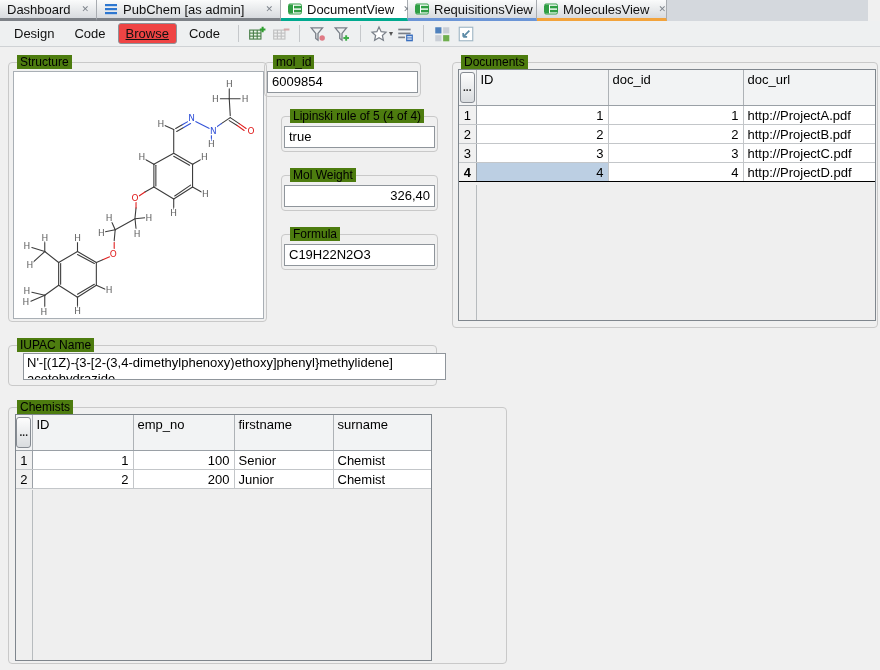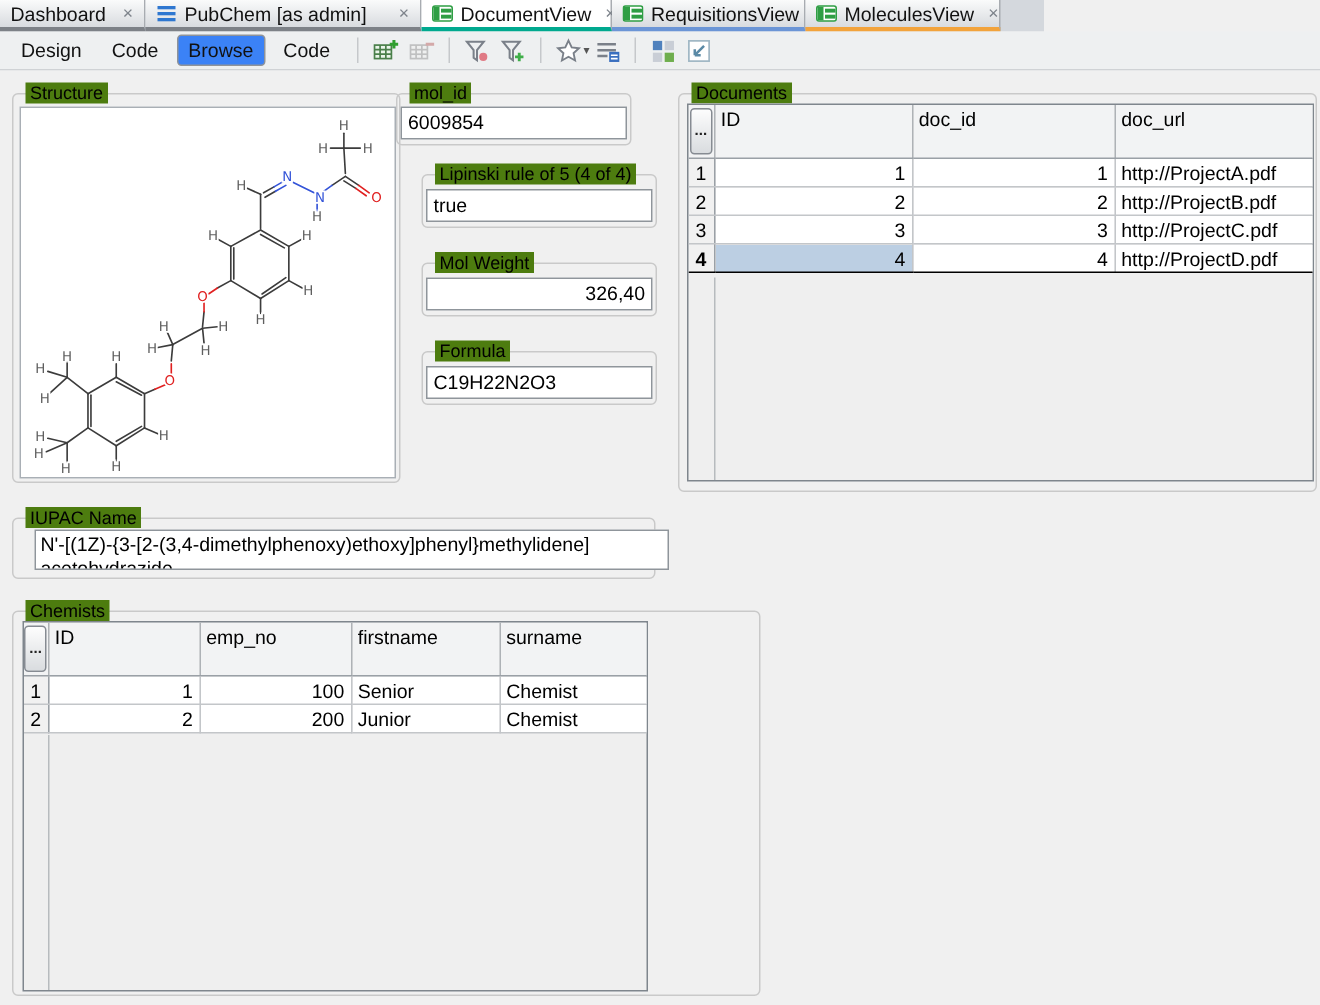--- a/index.html
+++ b/index.html
@@ -1,35 +1,35 @@
 <!DOCTYPE html>
 <html><head>
 <meta charset="utf-8">
 <style>
   html,body{margin:0;padding:0;}
   body{width:880px;height:670px;overflow:hidden;font-family:"Liberation Sans",sans-serif;background:#f0f0f0;-webkit-font-smoothing:antialiased;}
   .app{position:relative;width:880px;height:670px;background:#f0f0f0;}
 
   
-  .tabbar{position:absolute;left:0;top:0;width:696px;height:21px;background:#d4d8dd;display:flex;}
+  .tabbar{position:absolute;left:0;top:0;width:868px;height:21px;background:#d4d8dd;display:flex;}
   .tab{box-sizing:border-box;display:flex;align-items:center;gap:5px;padding:0 7px;font-size:13px;color:#111;
        background:linear-gradient(#fafbfb,#d8dbdf);border-right:1px solid #a8acb1;border-bottom:3px solid #7d8187;cursor:default;}
   .tab .lbl{white-space:nowrap;}
   .tab .close{margin-left:auto;font-size:9px;color:#7d838b;line-height:1;padding-left:4px;}
   .tab.active{background:#ffffff;}
   .tab.u-teal{border-bottom-color:#00A98F;}
   .tab.u-blue{border-bottom-color:#6B95D6;}
   .tab.u-orange{border-bottom-color:#F2A33C;}
   .tab-icon{display:inline-flex;width:14px;height:12px;}
 
   
   .toolbar{position:absolute;left:0;top:21px;width:880px;height:26px;background:#eef0f1;border-bottom:1px solid #cfd2d5;
            display:flex;align-items:center;padding-left:6px;box-sizing:border-box;}
   .modebtn{font-size:13px;color:#111;padding:2px 7px;margin-right:4px;border:1px solid transparent;border-radius:3px;}
-  .modebtn.pressed{border-color:#8f9399;background:#3b82f6;}
+  .modebtn.pressed{border-color:#8f9399;background:#ef4444;text-decoration:underline;}
   .tsep{width:1px;height:17px;background:#c5c8cb;margin:0 6px;}
   .tbtn{width:22px;height:20px;display:flex;align-items:center;justify-content:center;margin:0 1px;border-radius:3px;}
   .tbtn.disabled{opacity:.55;}
   .caret{font-size:8px;color:#555;margin-left:-2px;}
 
   
   .content{position:absolute;left:0;top:47px;width:880px;height:623px;background:#f0f0f0;}
   .group{position:absolute;border:1px solid #c9c9c9;border-radius:4px;box-sizing:border-box;}
   .group-label{position:absolute;top:-8px;left:8px;background:#4d7c0f;padding:0 3px;font-size:12px;color:#000;white-space:nowrap;}
 

